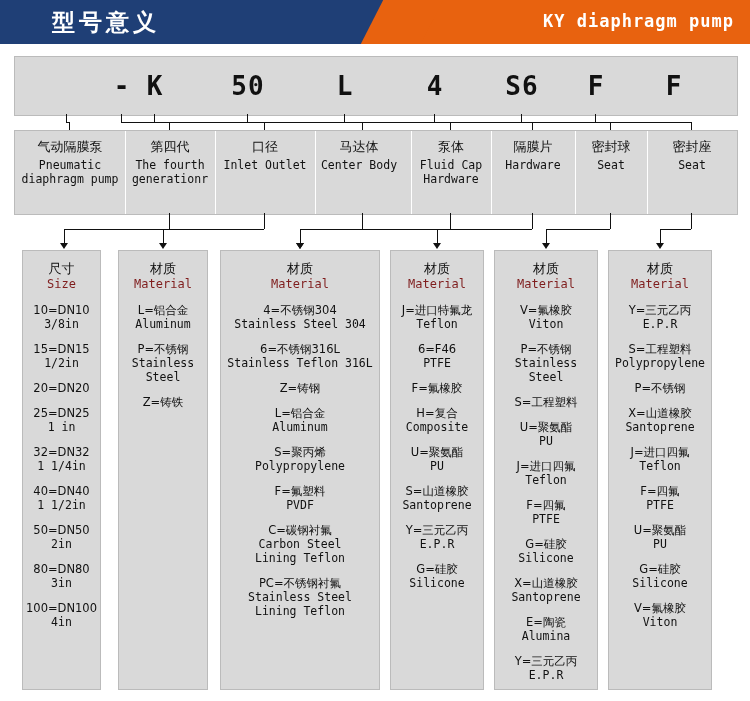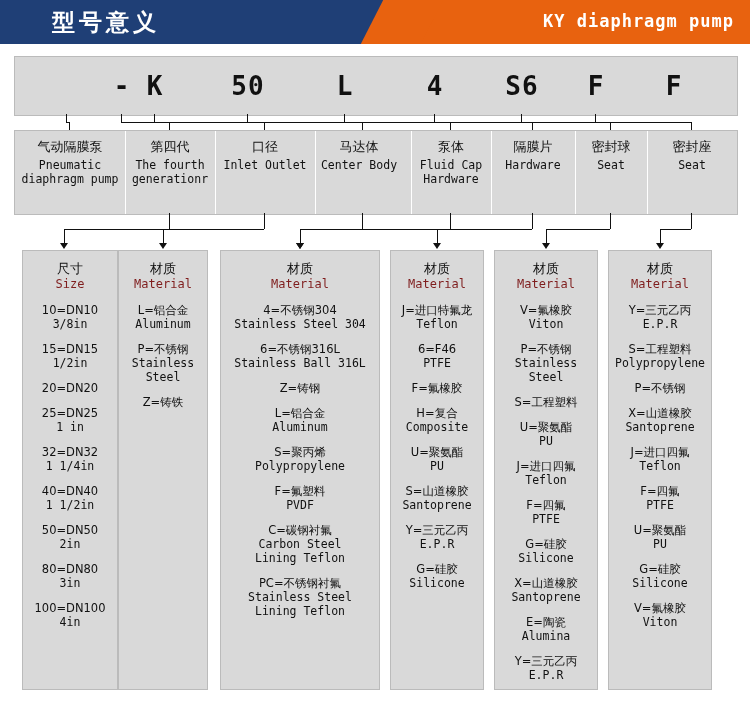--- a/index.html
+++ b/index.html
@@ -241,21 +241,21 @@
     <div class="hline" style="left: 546px; top: 229px; width: 64px;"></div>
     <div class="vline" style="left: 546px; top: 229px; height: 15px;"></div>
     <div class="arrow-down" style="left: 542px; top: 243px;"></div>
     <div class="vline" style="left: 691px; top: 213px; height: 16px;"></div>
     <div class="hline" style="left: 660px; top: 229px; width: 31px;"></div>
     <div class="vline" style="left: 660px; top: 229px; height: 15px;"></div>
     <div class="arrow-down" style="left: 656px; top: 243px;"></div>
   </div>
 
 <div id="material-columns">
-    <div class="matcol" style="left: 22px; width: 96px; height: 440px;">
+    <div class="matcol" style="left: 22px; width: 79px; height: 440px;">
       <span class="head-zh">尺寸</span>
       <span class="head-en">Size</span>
       <span class="entry">
         <span class="l1">10=DN10</span>
         <span class="l2">3/8in</span>
       </span>
       <span class="entry">
         <span class="l1">15=DN15</span>
         <span class="l2">1/2in</span>
       </span>
@@ -304,21 +304,21 @@
     </div>
     <div class="matcol" style="left: 220px; width: 160px; height: 440px;">
       <span class="head-zh">材质</span>
       <span class="head-en">Material</span>
       <span class="entry">
         <span class="l1">4=不锈钢304</span>
         <span class="l2">Stainless Steel 304</span>
       </span>
       <span class="entry">
         <span class="l1">6=不锈钢316L</span>
-        <span class="l2">Stainless Ball 316L</span>
+        <span class="l2">Stainless Teflon 316L</span>
       </span>
       <span class="entry">
         <span class="l1">Z=铸钢</span>
       </span>
       <span class="entry">
         <span class="l1">L=铝合金</span>
         <span class="l2">Aluminum</span>
       </span>
       <span class="entry">
         <span class="l1">S=聚丙烯</span>

